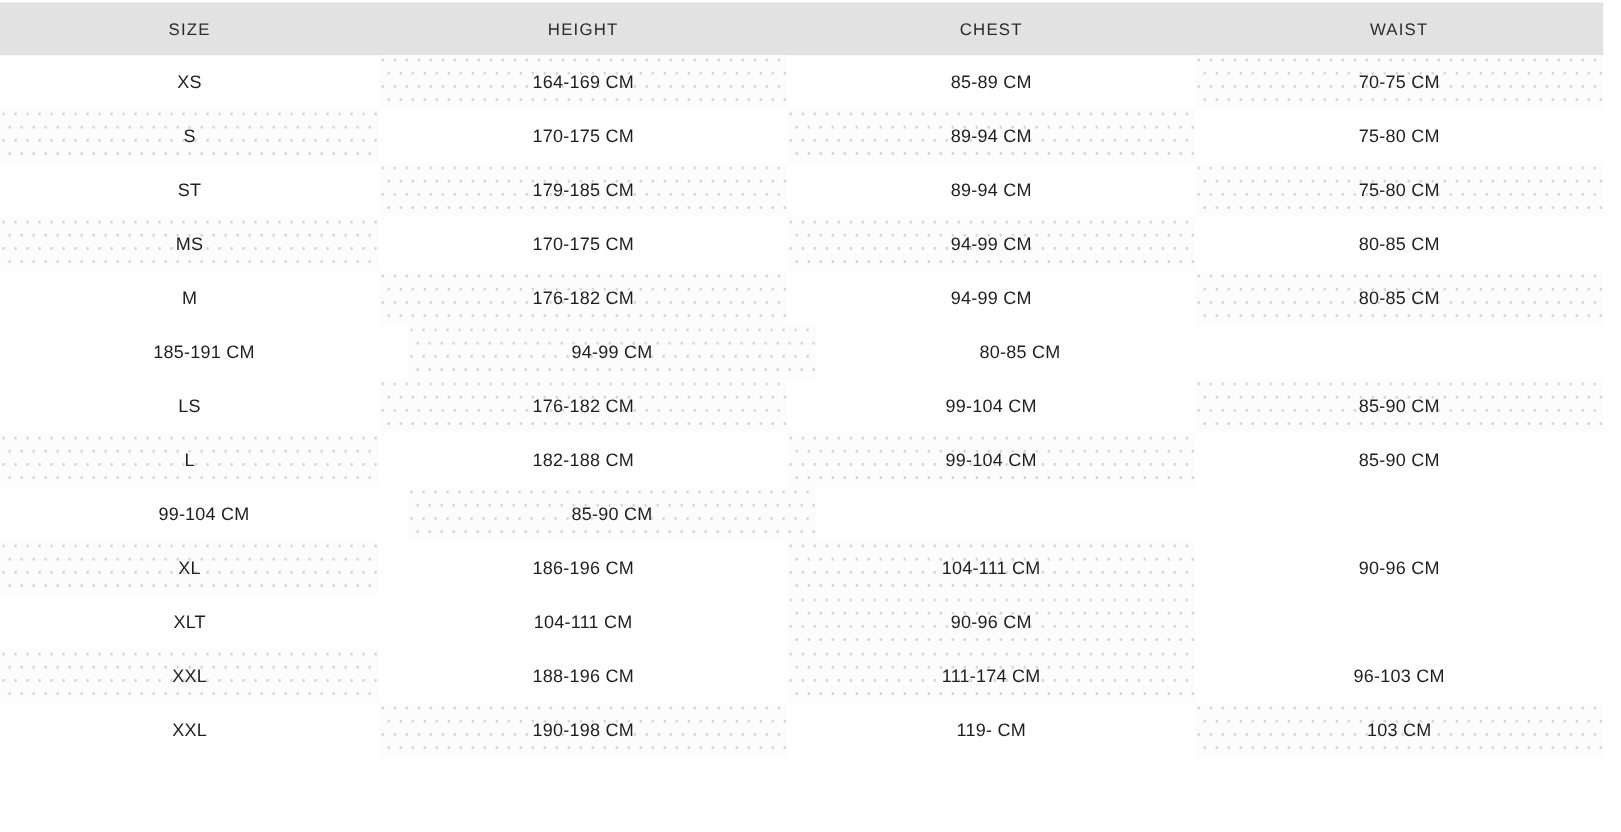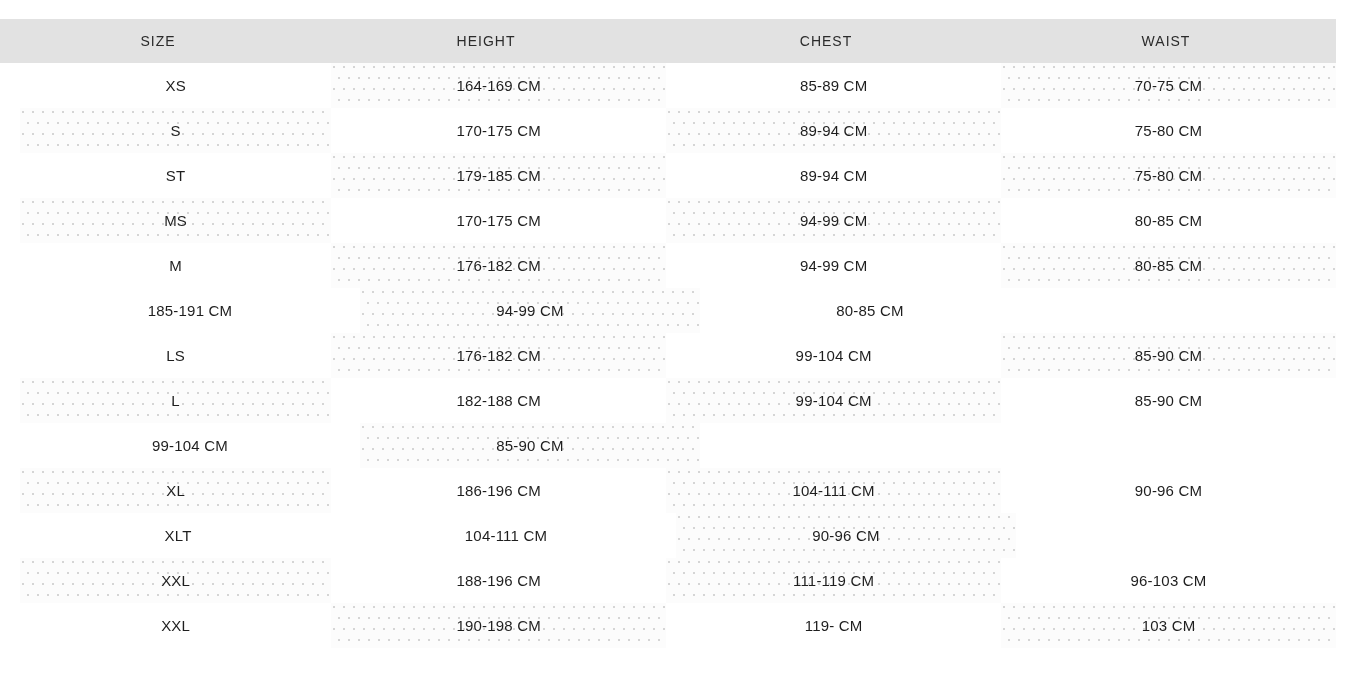--- a/index.html
+++ b/index.html
@@ -10,42 +10,41 @@
   }
   .page {
     position: relative;
     width: 1351px;
     height: 693px;
     background: #ffffff;
     overflow: hidden;
   }
   .size-chart {
     position: absolute;
-    top: 19px;
+    top: 2px;
     left: 0;
     width: 1336px;
     text-align: center;
   }
   .header-row {
     display: flex;
     height: 44px;
     background: var(--header-bg, #e2e2e2);
   }
   .hcell {
     display: flex;
     align-items: center;
     justify-content: center;
     font-size: 14px;
     letter-spacing: 1px;
     color: var(--header-text, #2b2b2b);
   }
   .row {
     display: flex;
     height: 45px;
-    margin-left: 20px;
   }
   .cell {
     display: flex;
     align-items: center;
     justify-content: center;
     font-size: 15px;
     letter-spacing: 0.2px;
     color: var(--body-text, #1e1e1e);
   }
   .c0 { width: 316px; }
@@ -142,21 +141,21 @@
 
   <div class="row">
     <div class="cell c0">XLT</div>
     <div class="cell c2">104-111 CM</div>
     <div class="cell c3 dotted">90-96 CM</div>
   </div>
 
   <div class="row">
     <div class="cell c0 dotted">XXL</div>
     <div class="cell c1">188-196 CM</div>
-    <div class="cell c2 dotted">111-119 CM</div>
+    <div class="cell c2 dotted">111-174 CM</div>
     <div class="cell c3">96-103 CM</div>
   </div>
 
   <div class="row">
     <div class="cell c0">XXL</div>
     <div class="cell c1 dotted">190-198 CM</div>
     <div class="cell c2">119- CM</div>
     <div class="cell c3 dotted">103 CM</div>
   </div>
 </div>

